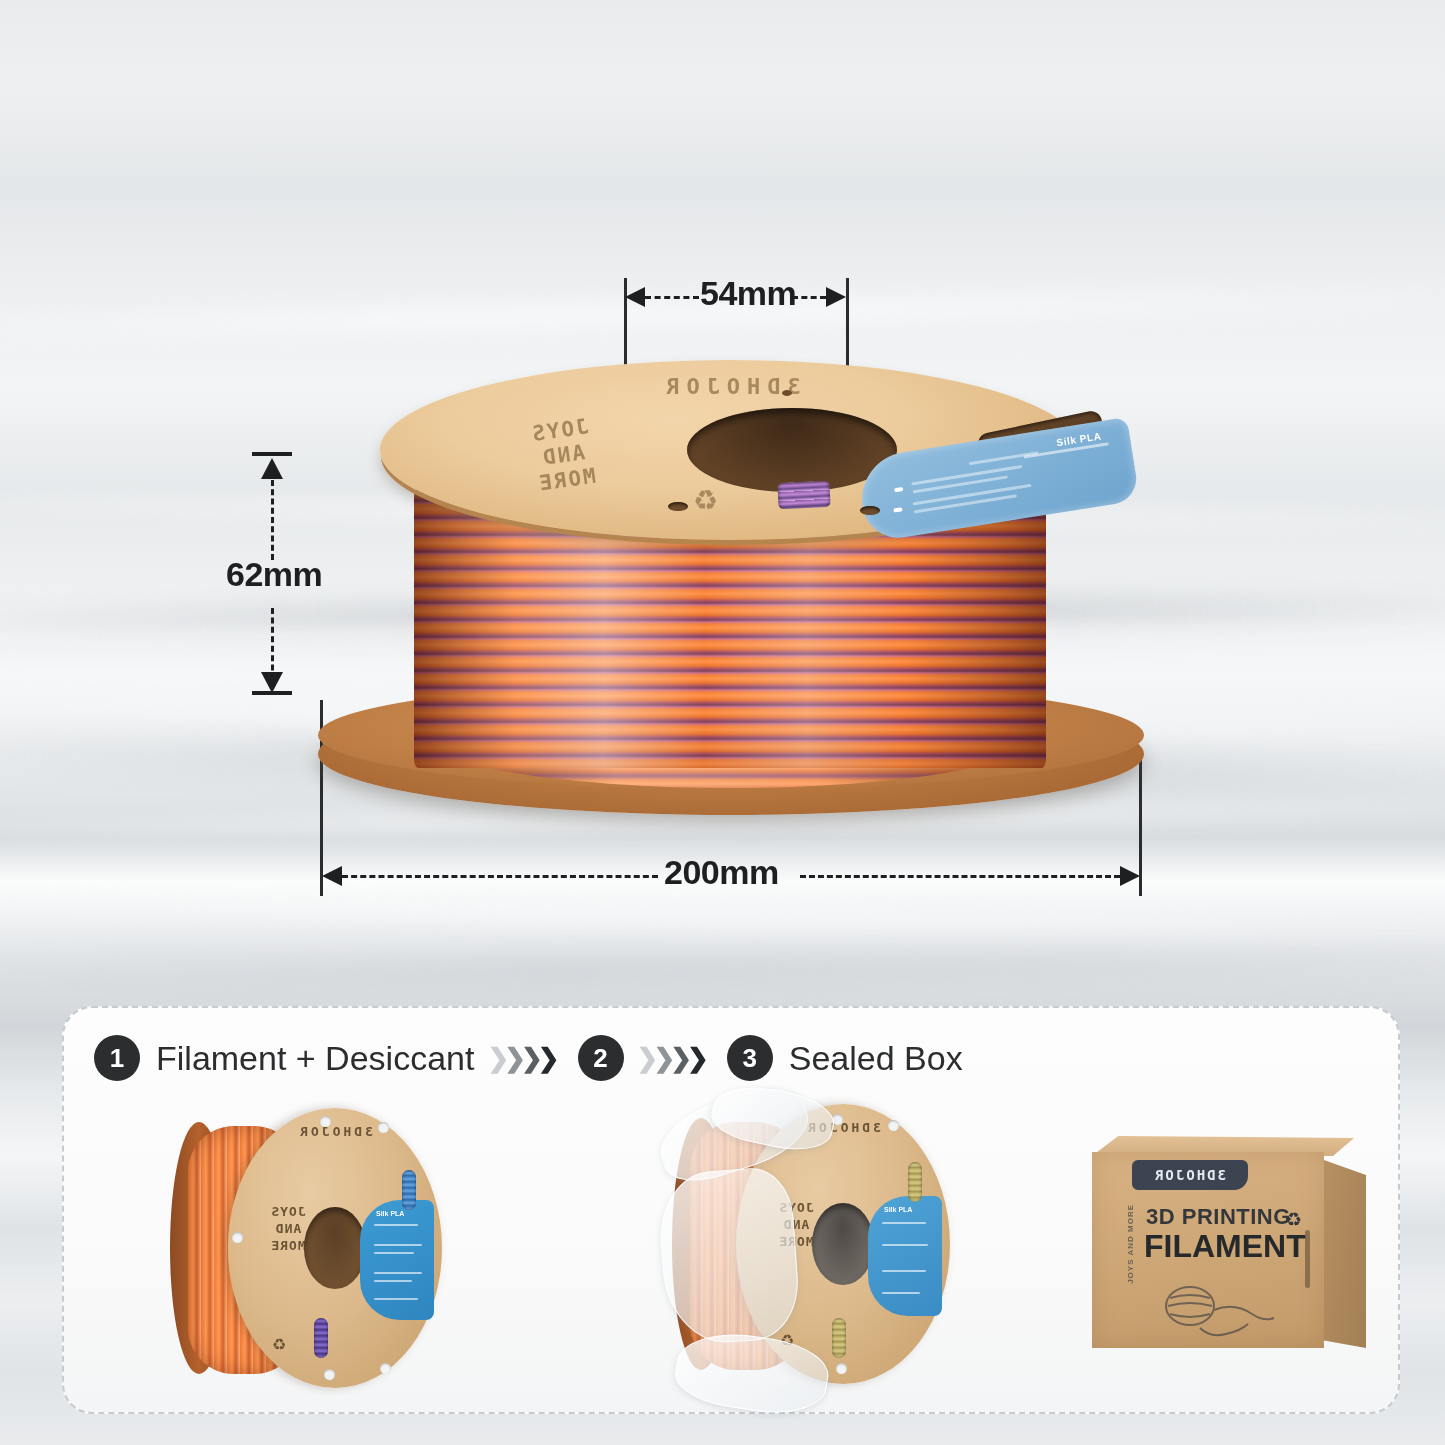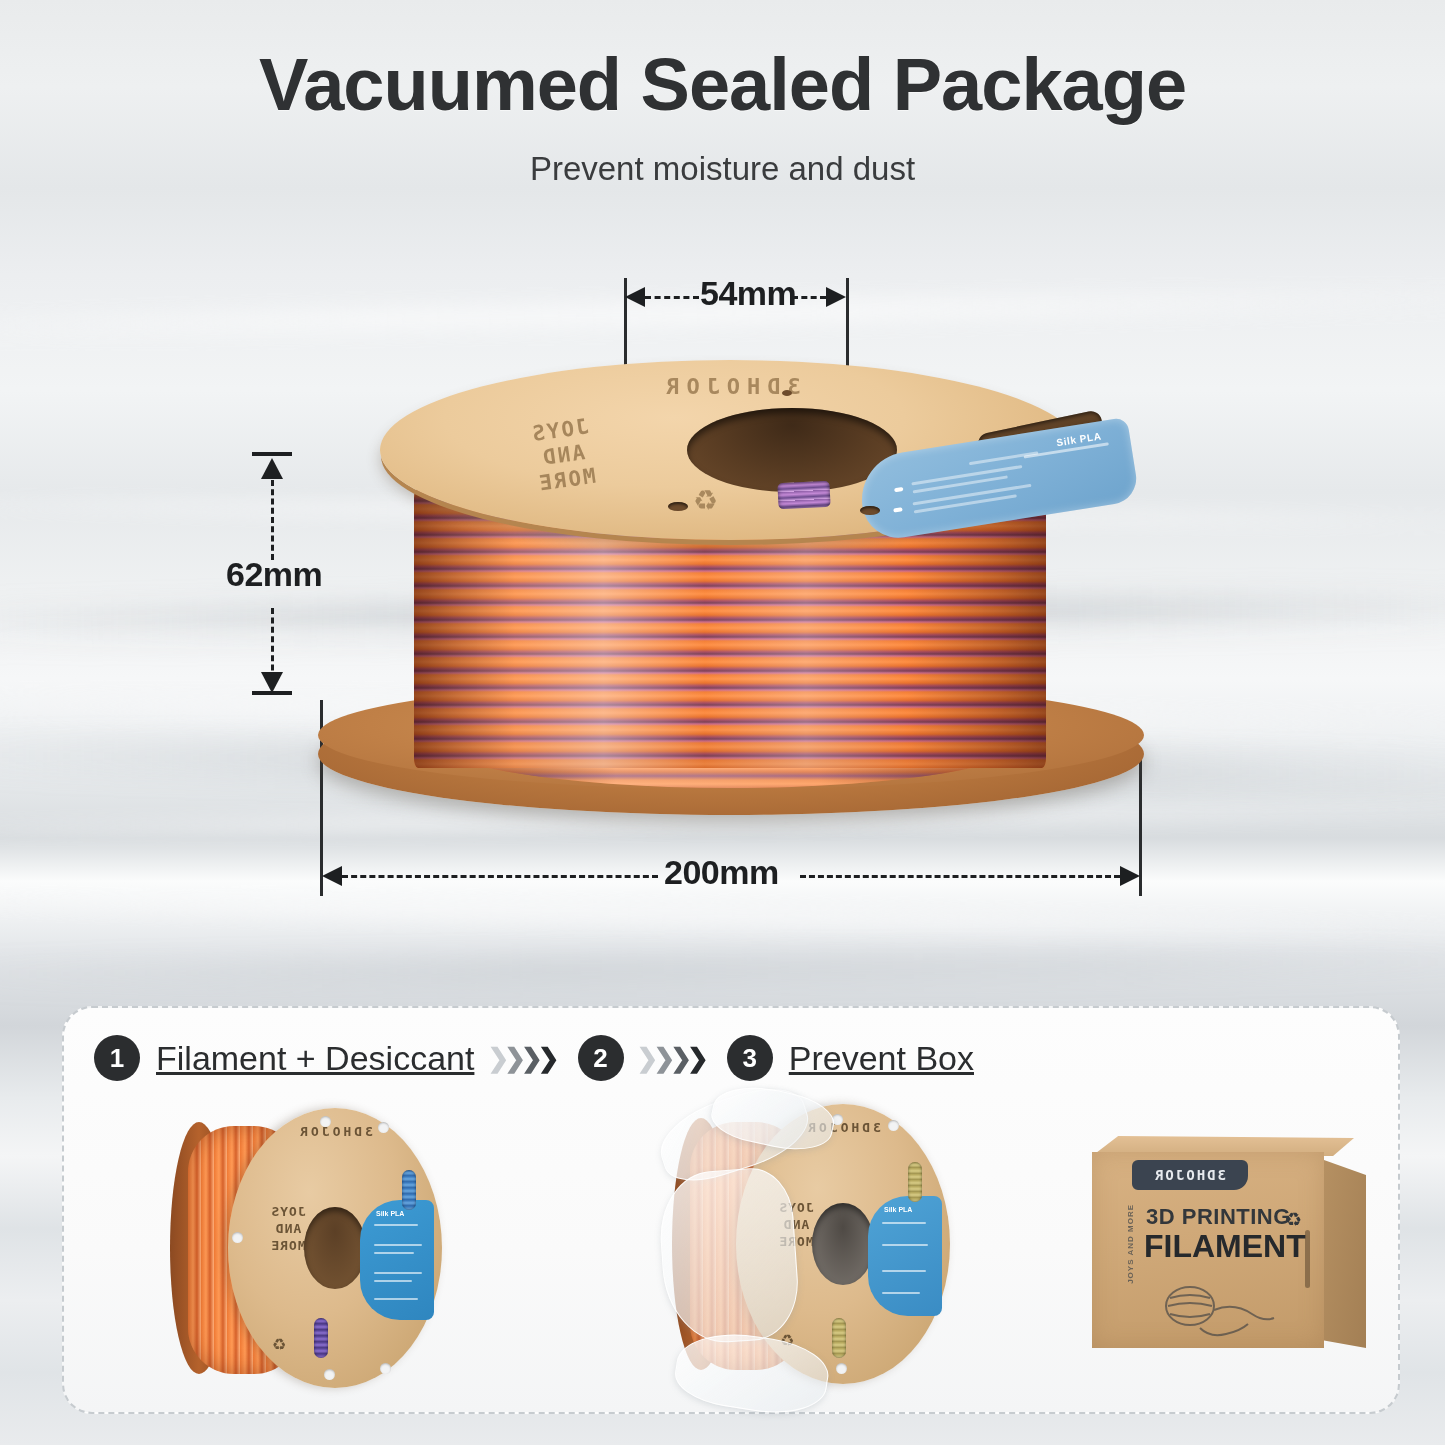--- a/index.html
+++ b/index.html
@@ -160,21 +160,21 @@
     background:linear-gradient(180deg,#fdfdfd 0%,#fafafa 60%,#f4f5f6 100%);
     border:2px dashed #c6cbcf;border-radius:30px;
   }
   .steps-head{position:absolute;left:0;top:22px;width:100%;height:56px;display:flex;align-items:center;}
   .step-head{display:flex;align-items:center;}
   .badge{
     width:46px;height:46px;border-radius:50%;background:#2b2d2f;color:#fff;
     display:flex;align-items:center;justify-content:center;
     font-size:26px;font-weight:bold;flex:0 0 auto;
   }
-  .step-text{font-size:34px;color:#2b2d2f;margin-left:16px;white-space:nowrap;text-decoration:underline;}
+  .step-text{font-size:34px;color:#2b2d2f;margin-left:16px;white-space:nowrap;}
   .chev{display:flex;align-items:center;margin:0 18px;}
   .chev span{font-size:26px;font-weight:bold;line-height:1;margin-left:-5px;}
 
   .imgrow{position:absolute;left:0;top:90px;width:100%;height:300px;}
   .imgcell{position:absolute;top:0;height:300px;}
 
   
   .mini{position:absolute;}
   .mini-side{
     position:absolute;left:0;top:14px;width:58px;height:252px;border-radius:50%;
@@ -266,24 +266,20 @@
   <div class="metal-dark md1"></div>
   <div class="metal-dark md2"></div>
   <div class="metal-dark md3"></div>
   <div class="metal-wave mw1"></div>
   <div class="metal-wave mw2"></div>
   <div class="metal-wave mw3"></div>
   <div class="metal-wave mw4"></div>
   <div class="metal-wave mw5"></div>
   <div class="metal-wave mw6"></div>
 
-  <div class="header">
-    <div class="title">Vacuumed Sealed Package</div>
-    <div class="subtitle">Prevent moisture and dust</div>
-  </div>
 
   <div class="ext-line" style="left:624px;top:278px;width:3px;height:176px;"></div>
   <div class="ext-line" style="left:846px;top:278px;width:3px;height:168px;"></div>
   <div class="arrow arrow-l" style="left:625px;top:287px;"></div>
   <div class="dash-h" style="left:645px;top:296px;width:54px;"></div>
   <div class="dimlabel" style="left:700px;top:274px;font-size:34px;">54mm</div>
   <div class="dash-h" style="left:792px;top:296px;width:34px;"></div>
   <div class="arrow arrow-r" style="left:826px;top:287px;"></div>
 
   <div class="cap-h" style="left:252px;top:452px;width:40px;"></div>
@@ -358,21 +354,21 @@
         <div class="badge">2</div>
       </div>
       <div class="chev">
         <span style="color:#c9cdd1;">❯</span>
           <span style="color:#8e9398;">❯</span>
           <span style="color:#5a5f64;">❯</span>
           <span style="color:#26292c;">❯</span>
       </div>
       <div class="step-head">
         <div class="badge">3</div>
-        <div class="step-text">Prevent Box</div>
+        <div class="step-text">Sealed Box</div>
       </div>
     </div>
 
     <div class="imgrow">
 
       <div class="imgcell" style="left:96px;width:300px;">
         <div class="mini" style="left:10px;top:10px;width:272px;height:280px;">
           <div class="mini-side"></div>
           <div class="mini-coil"></div>
           <div class="mini-face">

